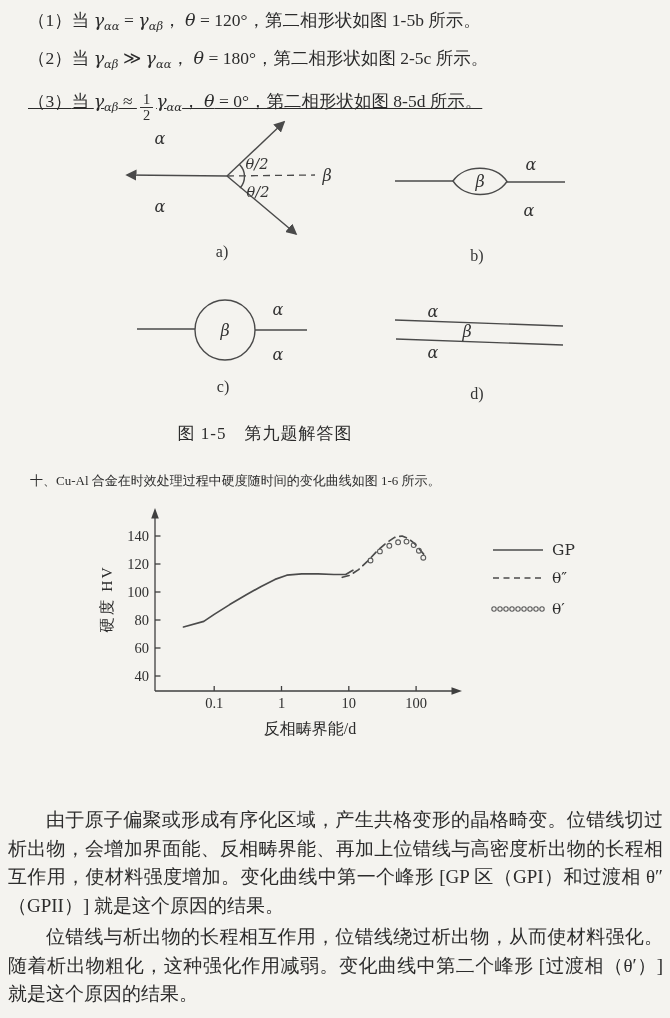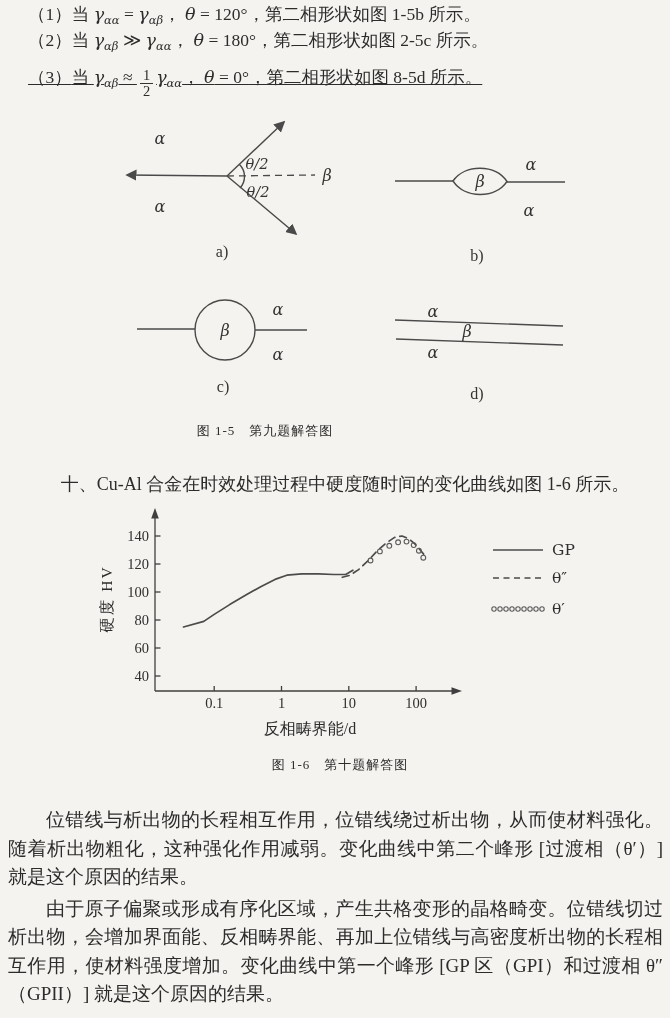--- a/index.html
+++ b/index.html
@@ -3,40 +3,40 @@
 <meta charset="utf-8">
 <style>
   html,body{margin:0;padding:0;background:#dcdcd8;}
   .page{
     position:relative;width:670px;height:1018px;margin:0 auto;
     background:#f4f3ef;color:#2c2c2c;overflow:hidden;
     font-family:"Liberation Serif",serif;
   }
   
   .statements{position:absolute;left:28px;top:4px;width:620px;}
-  .stmt{line-height:20px;font-size:17.5px;white-space:nowrap;}
+  .stmt{line-height:32px;font-size:17.5px;white-space:nowrap;}
   .stmt.tall{line-height:42px;text-decoration:underline;}
   .gk{font-family:"DejaVu Serif",serif;font-style:italic;}
   .gsub{font-family:"DejaVu Serif",serif;font-style:italic;font-size:11.5px;vertical-align:-4px;}
   .it{font-family:"DejaVu Serif",serif;font-style:italic;}
   .frac{display:inline-block;text-align:center;vertical-align:-13px;line-height:1.02;font-size:14.5px;margin:0 3px;}
   .frac .fnum{display:block;padding:0 3px;}
   .frac .fden{display:block;border-top:1.2px solid #333;padding:0 3px;}
   
   .fig15{position:absolute;left:80px;top:108px;}
   .dln{stroke:#4a4a4a;stroke-width:1.4;fill:none;}
   .dsh{stroke:#4a4a4a;stroke-width:1.3;fill:none;stroke-dasharray:7 5;}
   .dtx{font:16px "Liberation Serif",serif;fill:#333;}
   .gtx{font:16px "DejaVu Serif",serif;font-style:italic;fill:#333;}
   .stx{font:14.5px "DejaVu Serif",serif;font-style:italic;fill:#333;}
-  .fig-caption{position:absolute;font-size:13px;text-align:center;letter-spacing:1px;}
+  .fig-caption{position:absolute;font-size:17px;text-align:center;letter-spacing:1px;}
   .cap15{left:85px;top:422px;width:360px;}
   .cap16{left:150px;top:756px;width:380px;}
   
-  .sec10{position:absolute;left:30px;top:472px;width:630px;font-size:18px;white-space:nowrap;text-align:center;}
+  .sec10{position:absolute;left:30px;top:472px;width:630px;font-size:13px;white-space:nowrap;}
   
   .chart-wrap{position:absolute;left:90px;top:503px;width:510px;height:215px;}
   .ax{stroke:#3f3f3f;stroke-width:1.3;}
   .ah{fill:#3f3f3f;stroke:none;}
   .tk{font:14.5px "Liberation Serif",serif;fill:#2e2e2e;}
   .crv{fill:none;stroke:#4b4b4b;stroke-width:1.7;stroke-linecap:round;stroke-linejoin:round;}
   .crv-l{stroke:#4b4b4b;stroke-width:1.6;}
   .cmk{fill:none;stroke:#5a5a5a;stroke-width:1.1;}
   .lg{font:15.5px "DejaVu Serif",serif;fill:#2e2e2e;}
   .ylabel{
@@ -169,20 +169,19 @@
         <circle cx="428" cy="106" r="2.2" class="cmk"></circle>
         <circle cx="434" cy="106" r="2.2" class="cmk"></circle>
         <circle cx="440" cy="106" r="2.2" class="cmk"></circle>
         <circle cx="446" cy="106" r="2.2" class="cmk"></circle>
         <circle cx="452" cy="106" r="2.2" class="cmk"></circle>
         <text x="462" y="111" class="lg">θ′</text>
       </svg>
   </div>
   <div class="ylabel">硬度  HV</div>
   <div class="xlabel">反相畴界能/d</div>
-  <div class="fig-caption cap16">图 1-6　第十题解答图</div>
 
   <div class="bodytext">
+    <p class="para">由于原子偏聚或形成有序化区域，产生共格变形的晶格畸变。位错线切过析出物，会增加界面能、反相畴界能、再加上位错线与高密度析出物的长程相互作用，使材料强度增加。变化曲线中第一个峰形 [GP 区（GPI）和过渡相 θ″（GPII）] 就是这个原因的结果。</p>
     <p class="para">位错线与析出物的长程相互作用，位错线绕过析出物，从而使材料强化。随着析出物粗化，这种强化作用减弱。变化曲线中第二个峰形 [过渡相（θ′）] 就是这个原因的结果。</p>
-    <p class="para">由于原子偏聚或形成有序化区域，产生共格变形的晶格畸变。位错线切过析出物，会增加界面能、反相畴界能、再加上位错线与高密度析出物的长程相互作用，使材料强度增加。变化曲线中第一个峰形 [GP 区（GPI）和过渡相 θ″（GPII）] 就是这个原因的结果。</p>
   </div>
 
 </div>
 
 </body></html>

